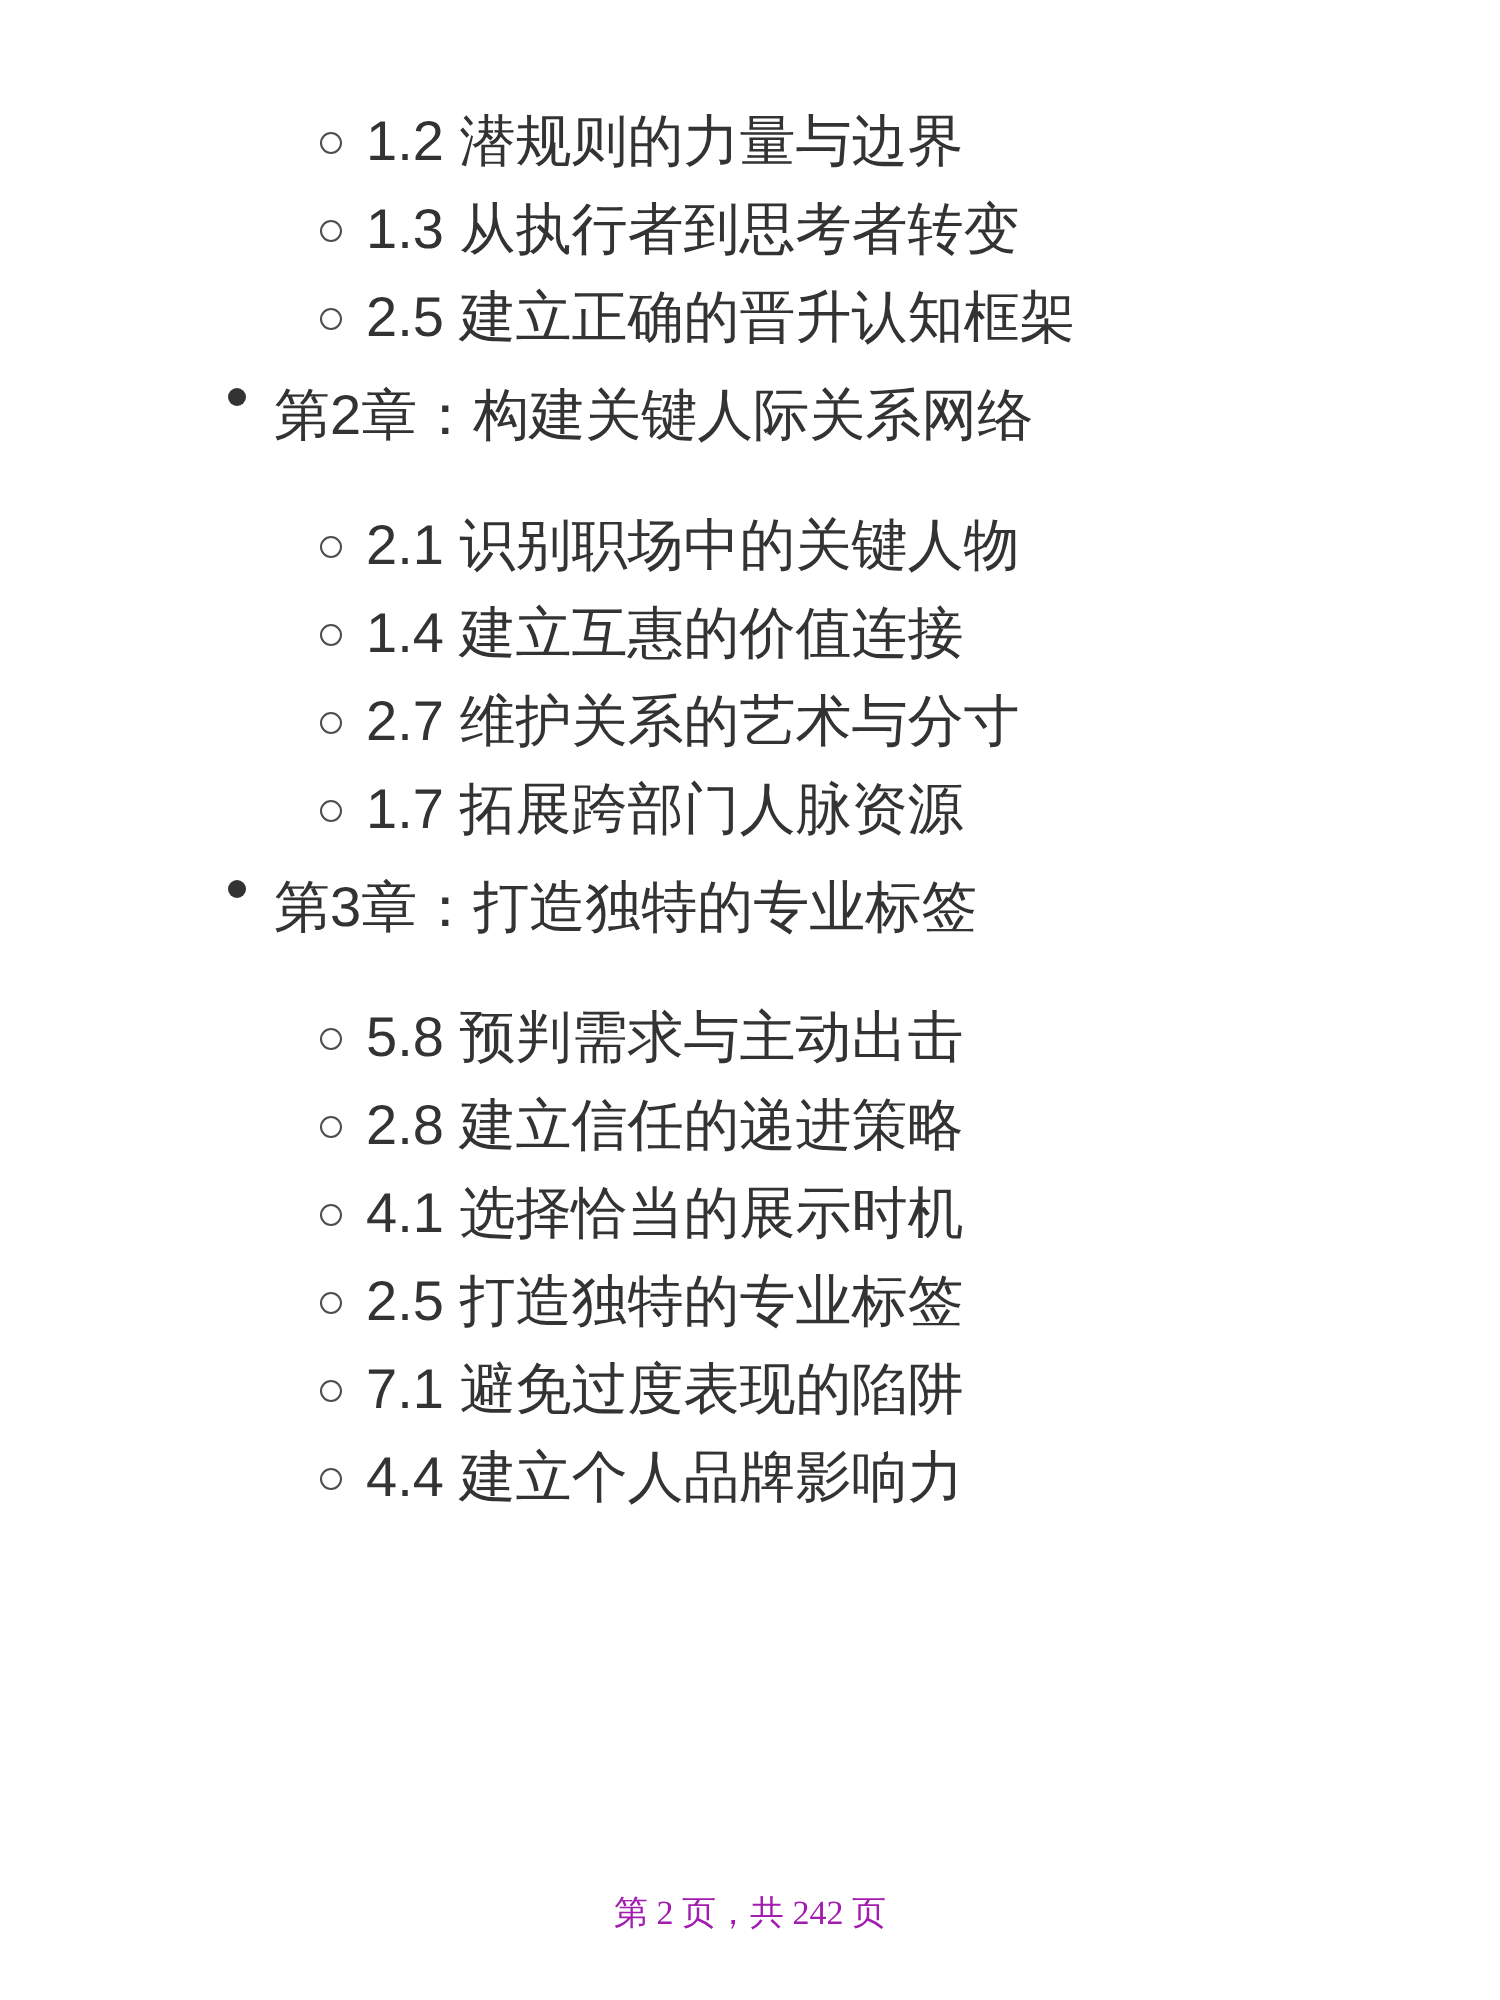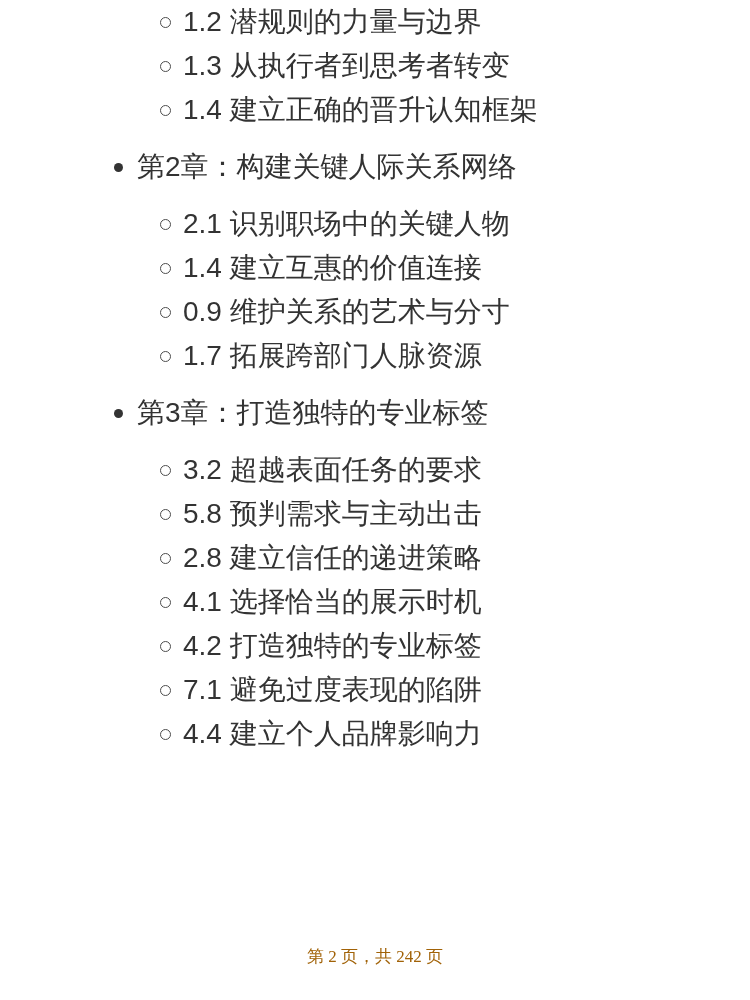--- a/index.html
+++ b/index.html
@@ -4,21 +4,21 @@
 <style>
   * { margin:0; padding:0; box-sizing:border-box; }
   html, body { width:750px; height:1000px; }
   body {
     position:relative;
     background:#ffffff;
     font-family:"Liberation Sans","DejaVu Sans",sans-serif;
     color:#333333;
     overflow:hidden;
   }
-  .content { }
+  .content { padding-top:49px; }
 
   .sub-row {
     height:44px;
     display:flex;
     align-items:center;
   }
   .circle-marker {
     flex:none;
     width:11px; height:11px;
     border:1.5px solid #4d4d4d;
@@ -29,21 +29,21 @@
   .sub-row .item-text {
     margin-left:12px;
     font-size:28px;
     line-height:1;
     white-space:nowrap;
   }
 
   .chapter-row {
     height:44px;
     display:flex;
-    align-items:center;
+    align-items:flex-start;
     margin:13px 0;
   }
   .disc-marker {
     flex:none;
     width:9px; height:9px;
     background:#333333;
     border-radius:50%;
     margin-left:114px;
   }
   .chapter-row .item-text {
@@ -52,87 +52,83 @@
     line-height:1;
     white-space:nowrap;
   }
 
   .footer {
     position:absolute;
     left:0; right:0; bottom:32px;
     text-align:center;
     font-family:"Liberation Serif","DejaVu Serif",serif;
     font-size:17px;
-    color:#a16207;
+    color:#a21caf;
   }
 </style>
 </head>
 <body>
 
 <div class="page">
   <div class="content">
 
     <div class="sub-row">
       <span class="circle-marker"></span>
       <span class="item-text">1.2 潜规则的力量与边界</span>
     </div>
     <div class="sub-row">
       <span class="circle-marker"></span>
       <span class="item-text">1.3 从执行者到思考者转变</span>
     </div>
     <div class="sub-row">
       <span class="circle-marker"></span>
-      <span class="item-text">1.4 建立正确的晋升认知框架</span>
+      <span class="item-text">2.5 建立正确的晋升认知框架</span>
     </div>
 
     <div class="chapter-row">
       <span class="disc-marker"></span>
       <span class="item-text">第2章：构建关键人际关系网络</span>
     </div>
     <div class="sub-row">
       <span class="circle-marker"></span>
       <span class="item-text">2.1 识别职场中的关键人物</span>
     </div>
     <div class="sub-row">
       <span class="circle-marker"></span>
       <span class="item-text">1.4 建立互惠的价值连接</span>
     </div>
     <div class="sub-row">
       <span class="circle-marker"></span>
-      <span class="item-text">0.9 维护关系的艺术与分寸</span>
+      <span class="item-text">2.7 维护关系的艺术与分寸</span>
     </div>
     <div class="sub-row">
       <span class="circle-marker"></span>
       <span class="item-text">1.7 拓展跨部门人脉资源</span>
     </div>
 
     <div class="chapter-row">
       <span class="disc-marker"></span>
       <span class="item-text">第3章：打造独特的专业标签</span>
-    </div>
-    <div class="sub-row">
-      <span class="circle-marker"></span>
-      <span class="item-text">3.2 超越表面任务的要求</span>
     </div>
     <div class="sub-row">
       <span class="circle-marker"></span>
       <span class="item-text">5.8 预判需求与主动出击</span>
     </div>
     <div class="sub-row">
       <span class="circle-marker"></span>
       <span class="item-text">2.8 建立信任的递进策略</span>
     </div>
 
     <div class="sub-row">
       <span class="circle-marker"></span>
       <span class="item-text">4.1 选择恰当的展示时机</span>
     </div>
     <div class="sub-row">
       <span class="circle-marker"></span>
-      <span class="item-text">4.2 打造独特的专业标签</span>
+      <span class="item-text">2.5 打造独特的专业标签</span>
     </div>
     <div class="sub-row">
       <span class="circle-marker"></span>
       <span class="item-text">7.1 避免过度表现的陷阱</span>
     </div>
     <div class="sub-row">
       <span class="circle-marker"></span>
       <span class="item-text">4.4 建立个人品牌影响力</span>
     </div>
 

